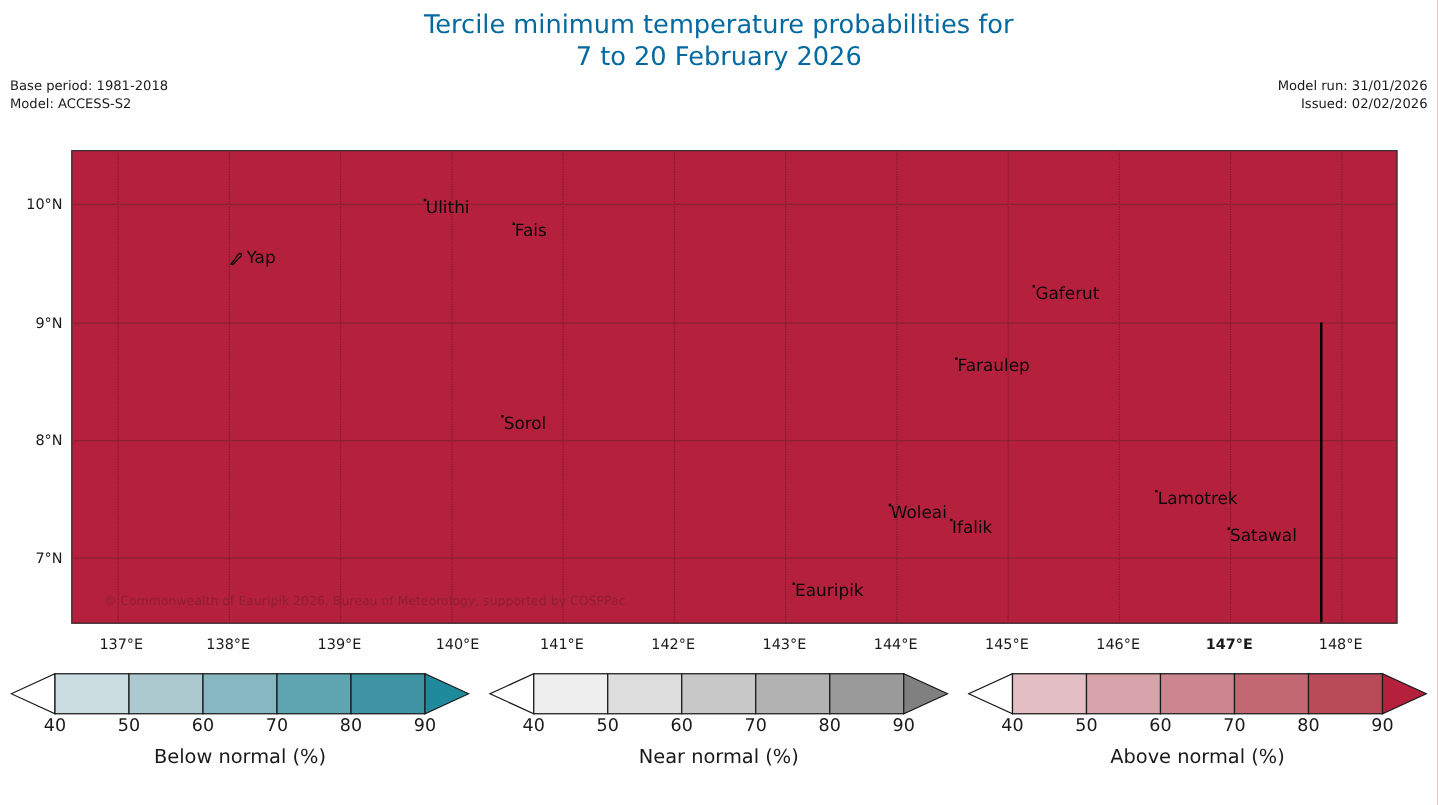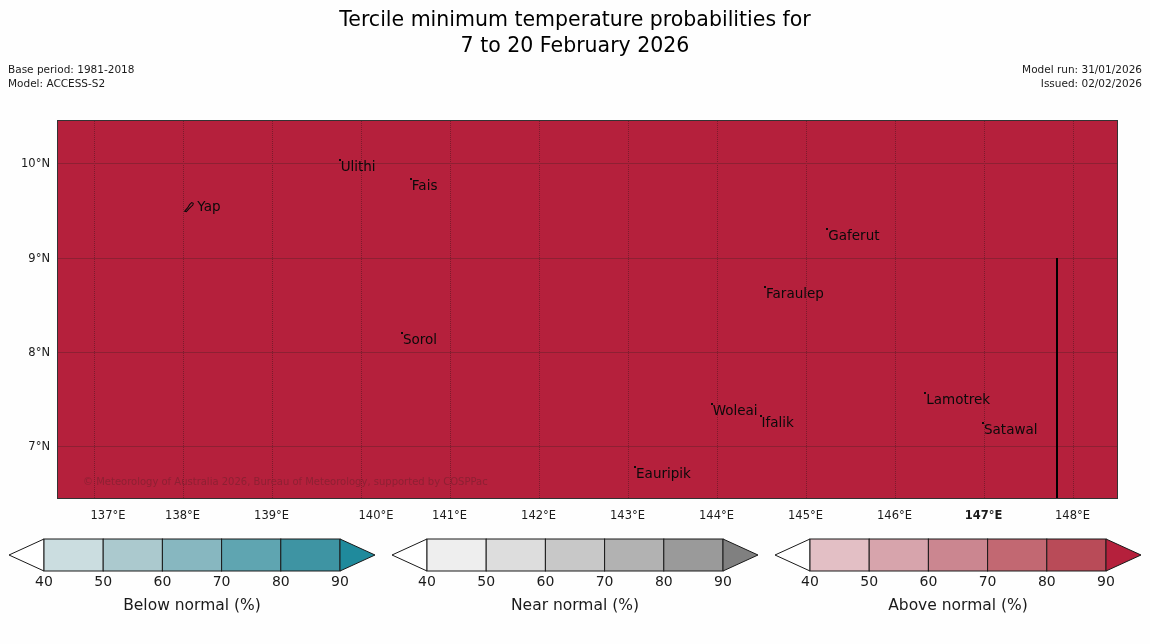--- a/index.html
+++ b/index.html
@@ -14,21 +14,21 @@
     font-family: "DejaVu Sans", sans-serif;
     overflow: hidden;
   }
   .title {
     position: absolute;
     left: 0;
     top: 6px;
     width: 1150px;
     text-align: center;
     font-size: 20.5px;
-    color: #000000;
+    color: #0369a1;
     line-height: 26px;
     white-space: pre-line;
   }
   .meta-left {
     position: absolute;
     left: 8px;
     top: 63px;
     font-size: 10.5px;
     color: #1a1a1a;
     line-height: 13.5px;
@@ -200,34 +200,34 @@
     <div class="place" style="left: 280.654px; top: 37.1825px;"><span class="dot"></span><span>Ulithi</span></div>
     <div class="place" style="left: 351.847px; top: 56.0325px;"><span class="dot"></span><span>Fais</span></div>
     <div class="place" style="left: 342.948px; top: 209.66px;"><span class="dot"></span><span>Sorol</span></div>
     <div class="place" style="left: 768.328px; top: 105.985px;"><span class="dot"></span><span>Gaferut</span></div>
     <div class="place" style="left: 706.034px; top: 164.42px;"><span class="dot"></span><span>Faraulep</span></div>
     <div class="place" style="left: 652.639px; top: 281.29px;"><span class="dot"></span><span>Woleai</span></div>
     <div class="place" style="left: 701.584px; top: 292.6px;"><span class="dot"></span><span>Ifalik</span></div>
     <div class="place" style="left: 866.218px; top: 269.98px;"><span class="dot"></span><span>Lamotrek</span></div>
     <div class="place" style="left: 924px; top: 280.348px; margin-top: 20px;"><span class="dot"></span><span>Satawal</span></div>
     <div class="place" style="left: 576.106px; top: 344px;"><span class="dot"></span><span>Eauripik</span></div>
-    <div class="copyright" style="left: 25px; top: 355px;">© Meteorology of Australia 2026, Bureau of Meteorology, supported by COSPPac</div>
+    <div class="copyright" style="left: 25px; top: 355px;">© Commonwealth of Eauripik 2026, Bureau of Meteorology, supported by COSPPac</div>
   </div>
 
 <div class="yticklabels" id="ytick-container">
     <div class="ytick" style="top: 43.4125px;">10°N</div>
     <div class="ytick" style="top: 137.662px;">9°N</div>
     <div class="ytick" style="top: 231.912px;">8°N</div>
     <div class="ytick" style="top: 326.163px;">7°N</div>
   </div>
 <div class="xticklabels" id="xtick-container">
-    <div class="xtick" style="left: 108px;">137°E</div>
+    <div class="xtick" style="left: 97px;">137°E</div>
     <div class="xtick" style="left: 182.588px;">138°E</div>
     <div class="xtick" style="left: 271.58px;">139°E</div>
-    <div class="xtick" style="left: 376px;">140°E</div>
+    <div class="xtick" style="left: 366px;">140°E</div>
     <div class="xtick" style="left: 449.563px;">141°E</div>
     <div class="xtick" style="left: 538.555px;">142°E</div>
     <div class="xtick" style="left: 627.546px;">143°E</div>
     <div class="xtick" style="left: 716.538px;">144°E</div>
     <div class="xtick" style="left: 805.529px;">145°E</div>
     <div class="xtick" style="left: 894.521px;">146°E</div>
     <div class="xtick" style="left: 983.513px; font-weight: bold;">147°E</div>
     <div class="xtick" style="left: 1072.5px;">148°E</div>
   </div>
 

